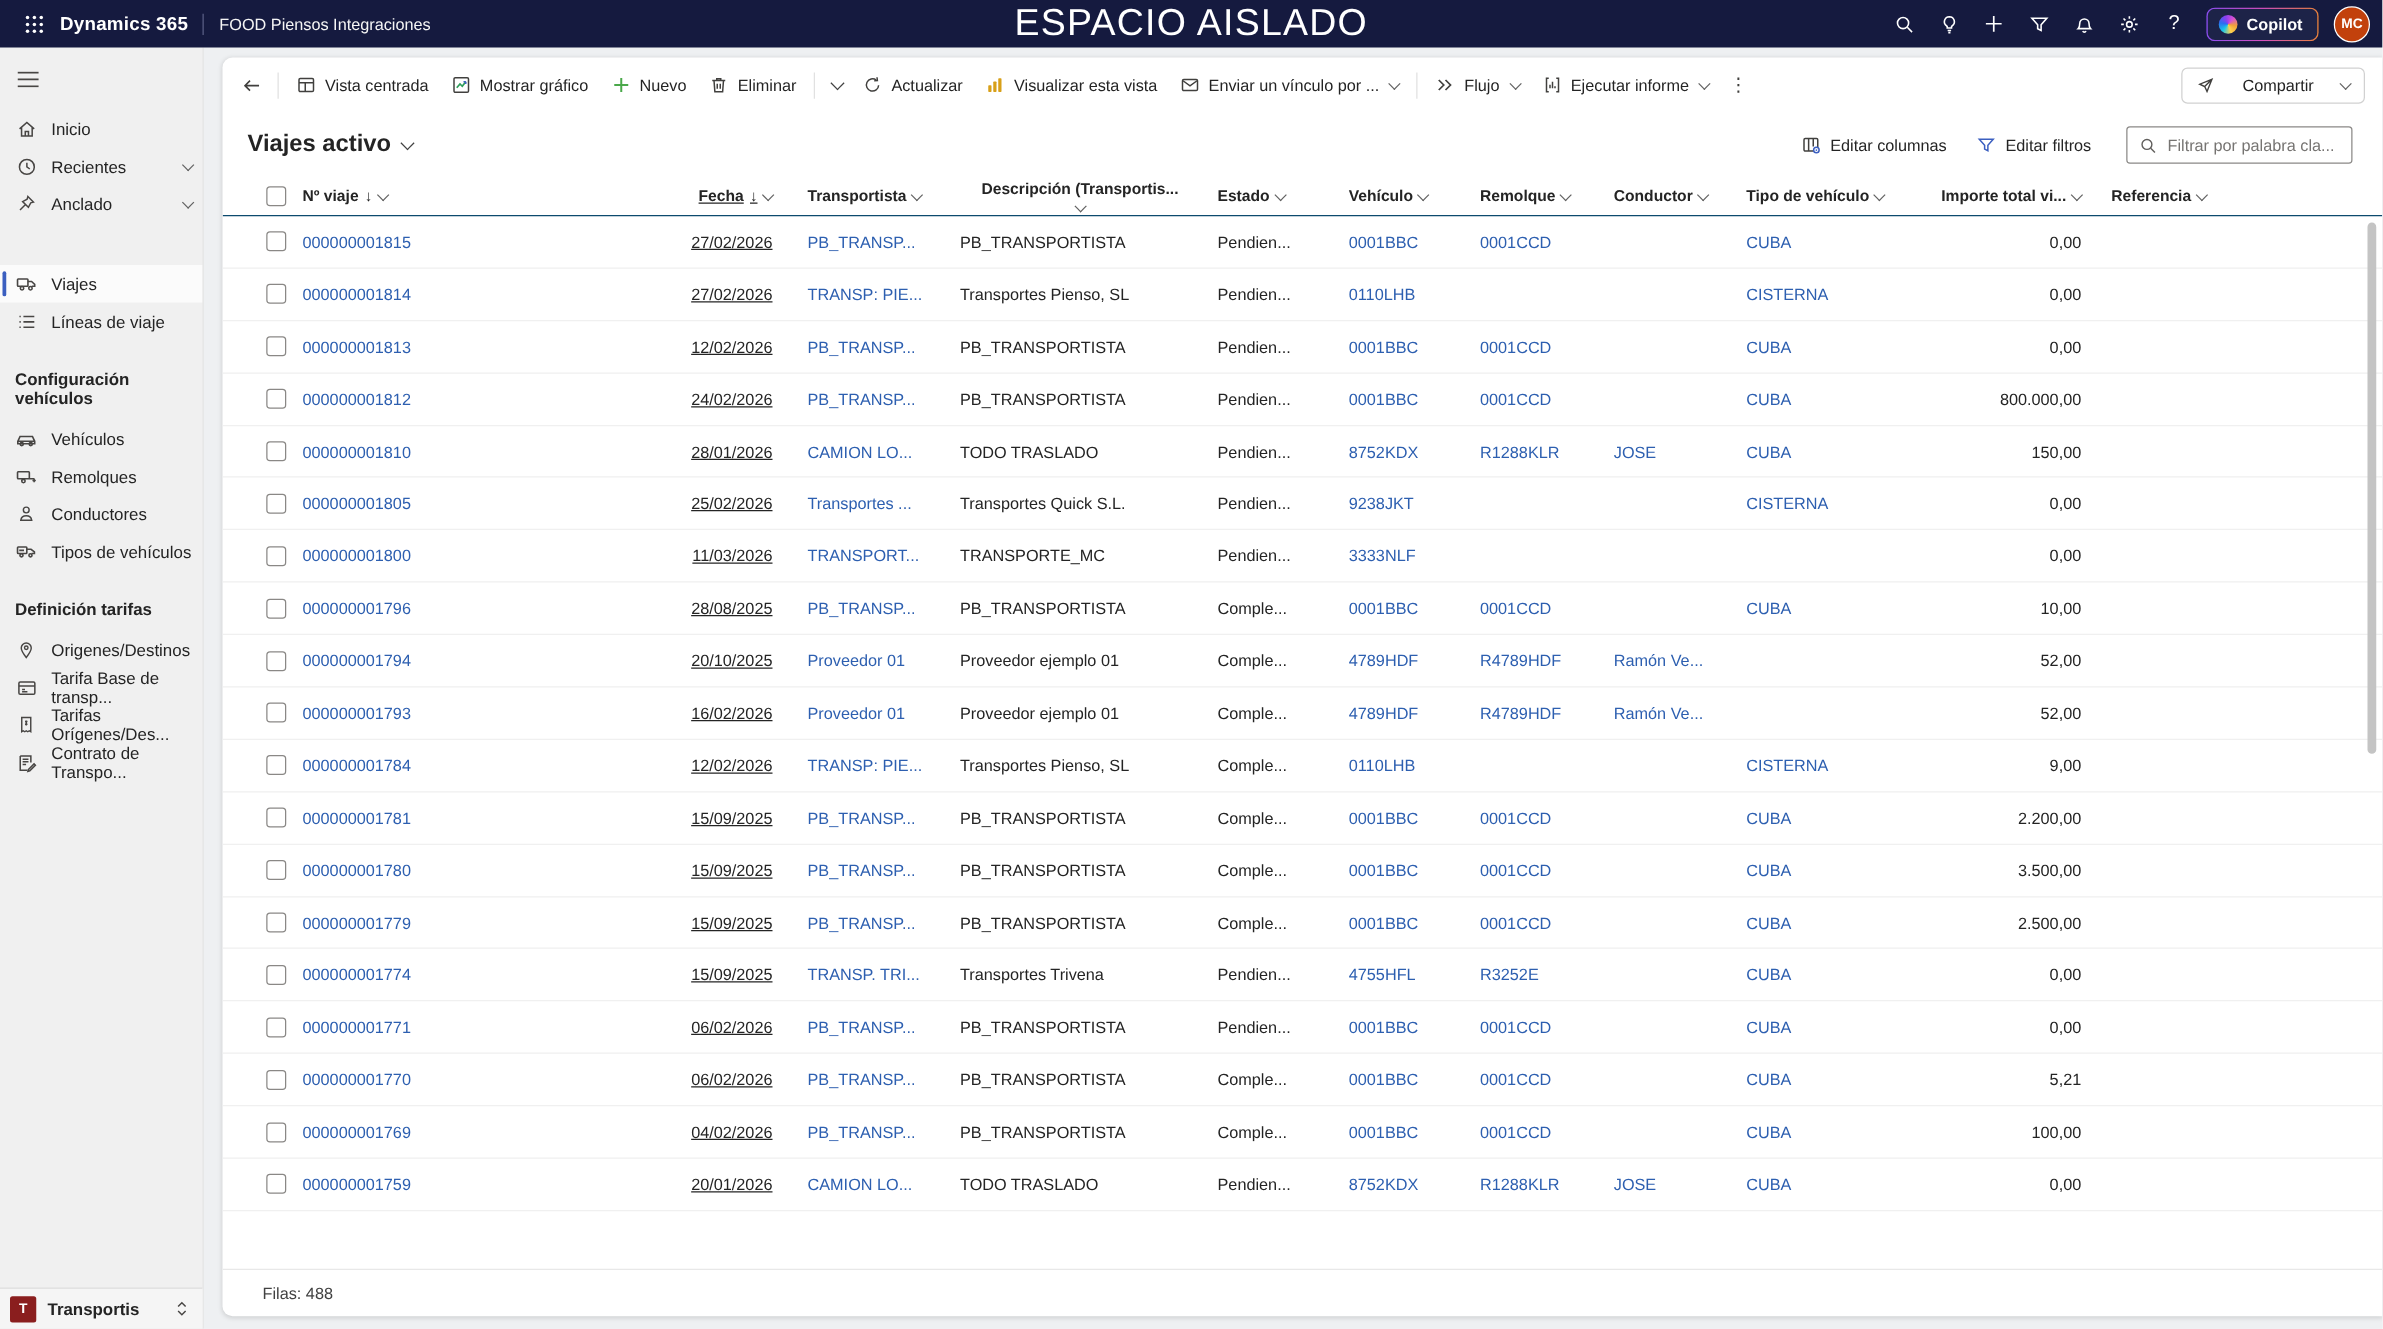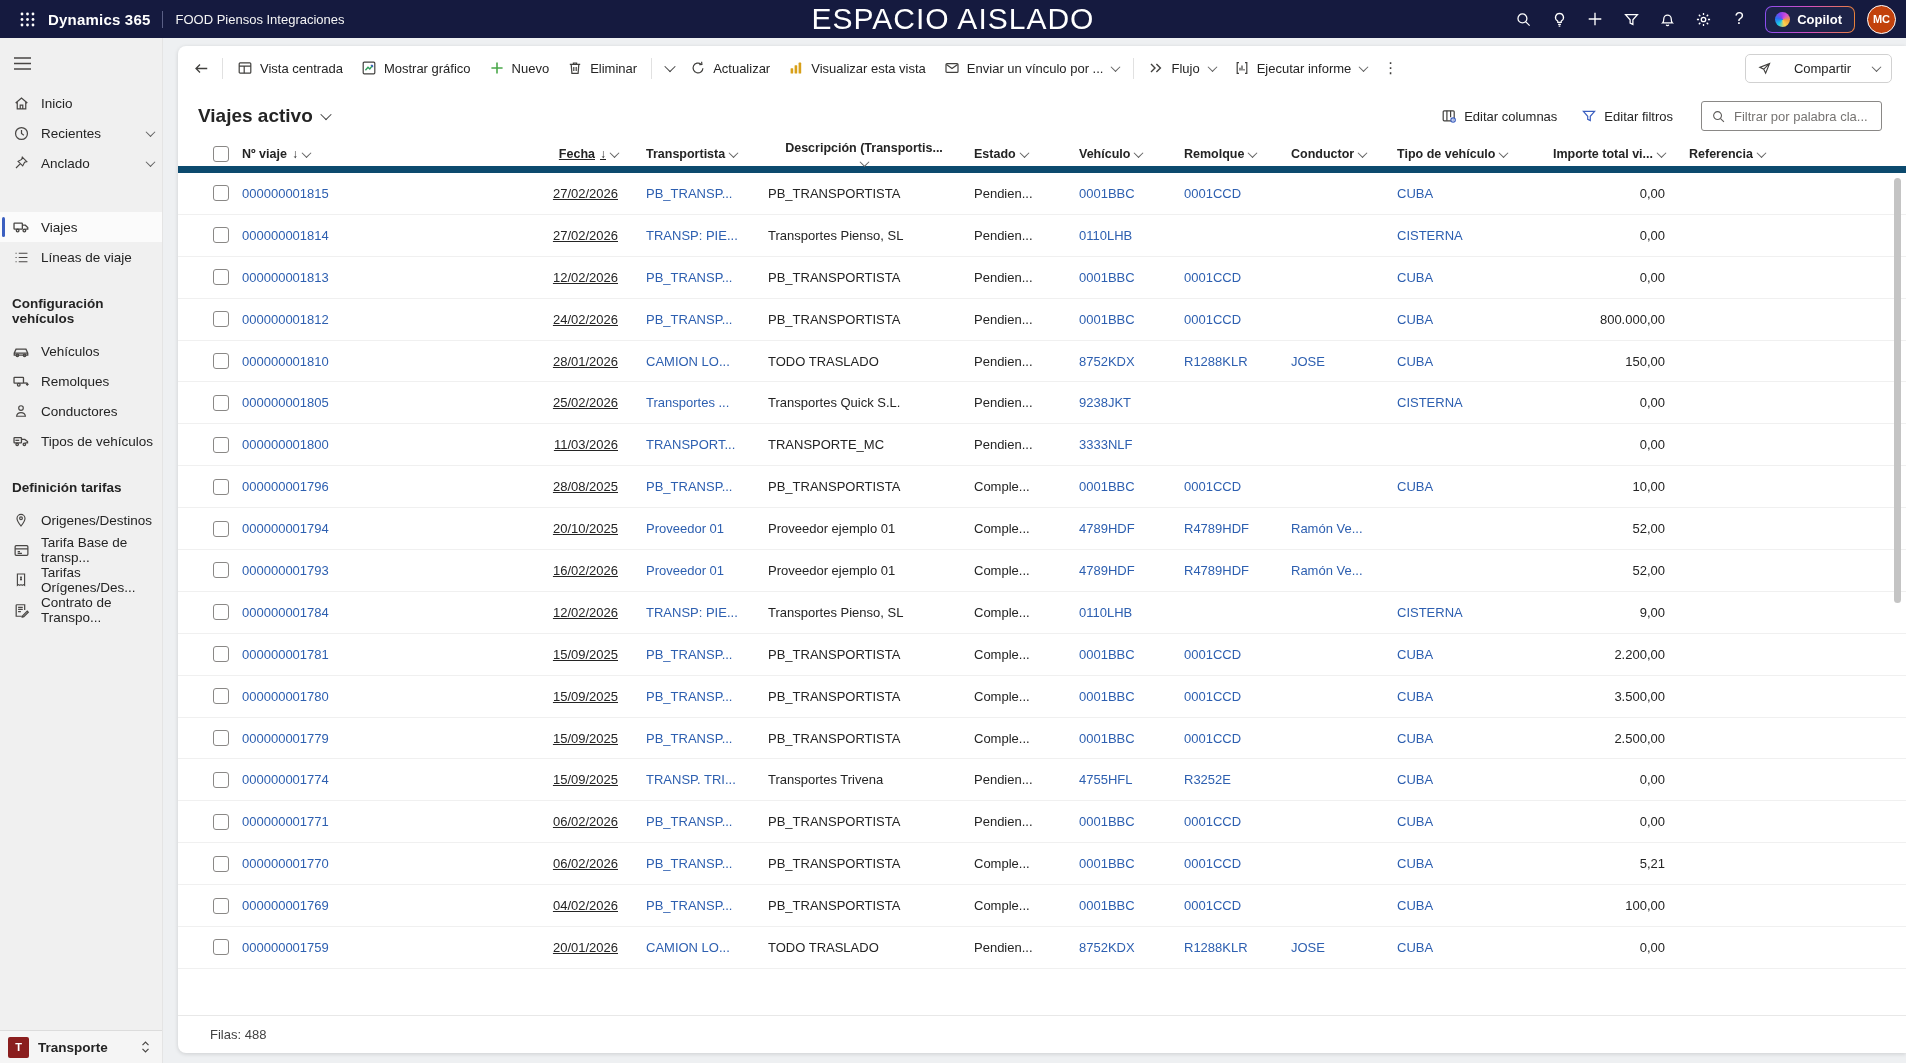--- a/index.html
+++ b/index.html
@@ -69,21 +69,21 @@
   .view-right { margin-left:auto; display:flex; align-items:center; gap:4px; }
   .ghost-btn { display:flex; align-items:center; gap:7px; height:30px; padding:0 10px; border-radius:4px; cursor:pointer; font-size:13px; }
   .ghost-btn svg { stroke:#41403e; fill:none; stroke-width:1.2; }
   .kw-filter { display:flex; align-items:center; gap:8px; width:181px; height:30px; margin-left:14px; border:1px solid #8a8886; border-radius:3px; padding:0 9px; background:#fff; }
   .kw-filter svg { stroke:#605e5c; fill:none; stroke-width:1.2; flex-shrink:0;}
   .kw-filter input { border:none; outline:none; width:100%; font-size:13px; font-family:inherit; color:#242424; background:transparent;}
   .kw-filter input::placeholder { color:#767472; }
 
   
   .grid { flex:1; position:relative; overflow:hidden; display:flex; flex-direction:column; }
-  .grid-head { display:flex; align-items:center; height:31px; border-bottom:7px solid #0c4a6e; flex-shrink:0; }
+  .grid-head { display:flex; align-items:center; height:31px; border-bottom:1px solid #0c4a6e; flex-shrink:0; }
   .grid-body { flex:1; overflow:hidden; }
   .gutter { width:22px; flex-shrink:0; }
   .cbcell { width:40px; flex-shrink:0; display:flex; align-items:center; justify-content:flex-start; padding-left:13px; }
   .checkbox { width:16px; height:16px; border:1px solid #8a8886; border-radius:3px; background:#fff; cursor:pointer; }
   .hcell { display:flex; align-items:center; gap:5px; font-size:12.5px; font-weight:600; color:#242424; padding:0 12px 0 2px; cursor:pointer; }
   .hcell .sort { font-weight:400; color:#242424; font-size:12px; }
   .row { display:flex; align-items:center; height:41.9px; border-bottom:1px solid #f0f0f0; font-size:13px; }
   .cell { padding:0 12px 0 2px; white-space:nowrap; overflow:hidden; text-overflow:ellipsis; }
   .link { color:#2d5fb0; cursor:pointer; }
   .c0 { width:298px; } .c1 { width:106px; text-align:right; padding-right:26px;text-decoration:underline;} .c2 { width:122px; } .c3 { width:206px;flex-direction:column; }
@@ -313,21 +313,21 @@
               <path d="M4.8 5h4.4M4.8 7h4.4M4.8 9h2.6"></path>
               <path d="m9.2 12.8 4.2-4.2 1 1-4.2 4.2-1.4.4z"></path>
             </svg>
           </span>
         <span>Contrato de Transpo...</span>
       </div>
     </div>
 
     <div class="sb-footer">
       <span class="app-badge">T</span>
-      <span class="name">Transporte</span>
+      <span class="name">Transportis</span>
       <span class="updown">
         <svg width="13" height="14" viewBox="0 0 13 14">
             <g fill="none" stroke="#484644" stroke-width="1.2">
               <path d="m3.5 5.2 3-3 3 3M3.5 8.8l3 3 3-3"></path>
             </g>
           </svg>
       </span>
     </div>
   </nav>
 

